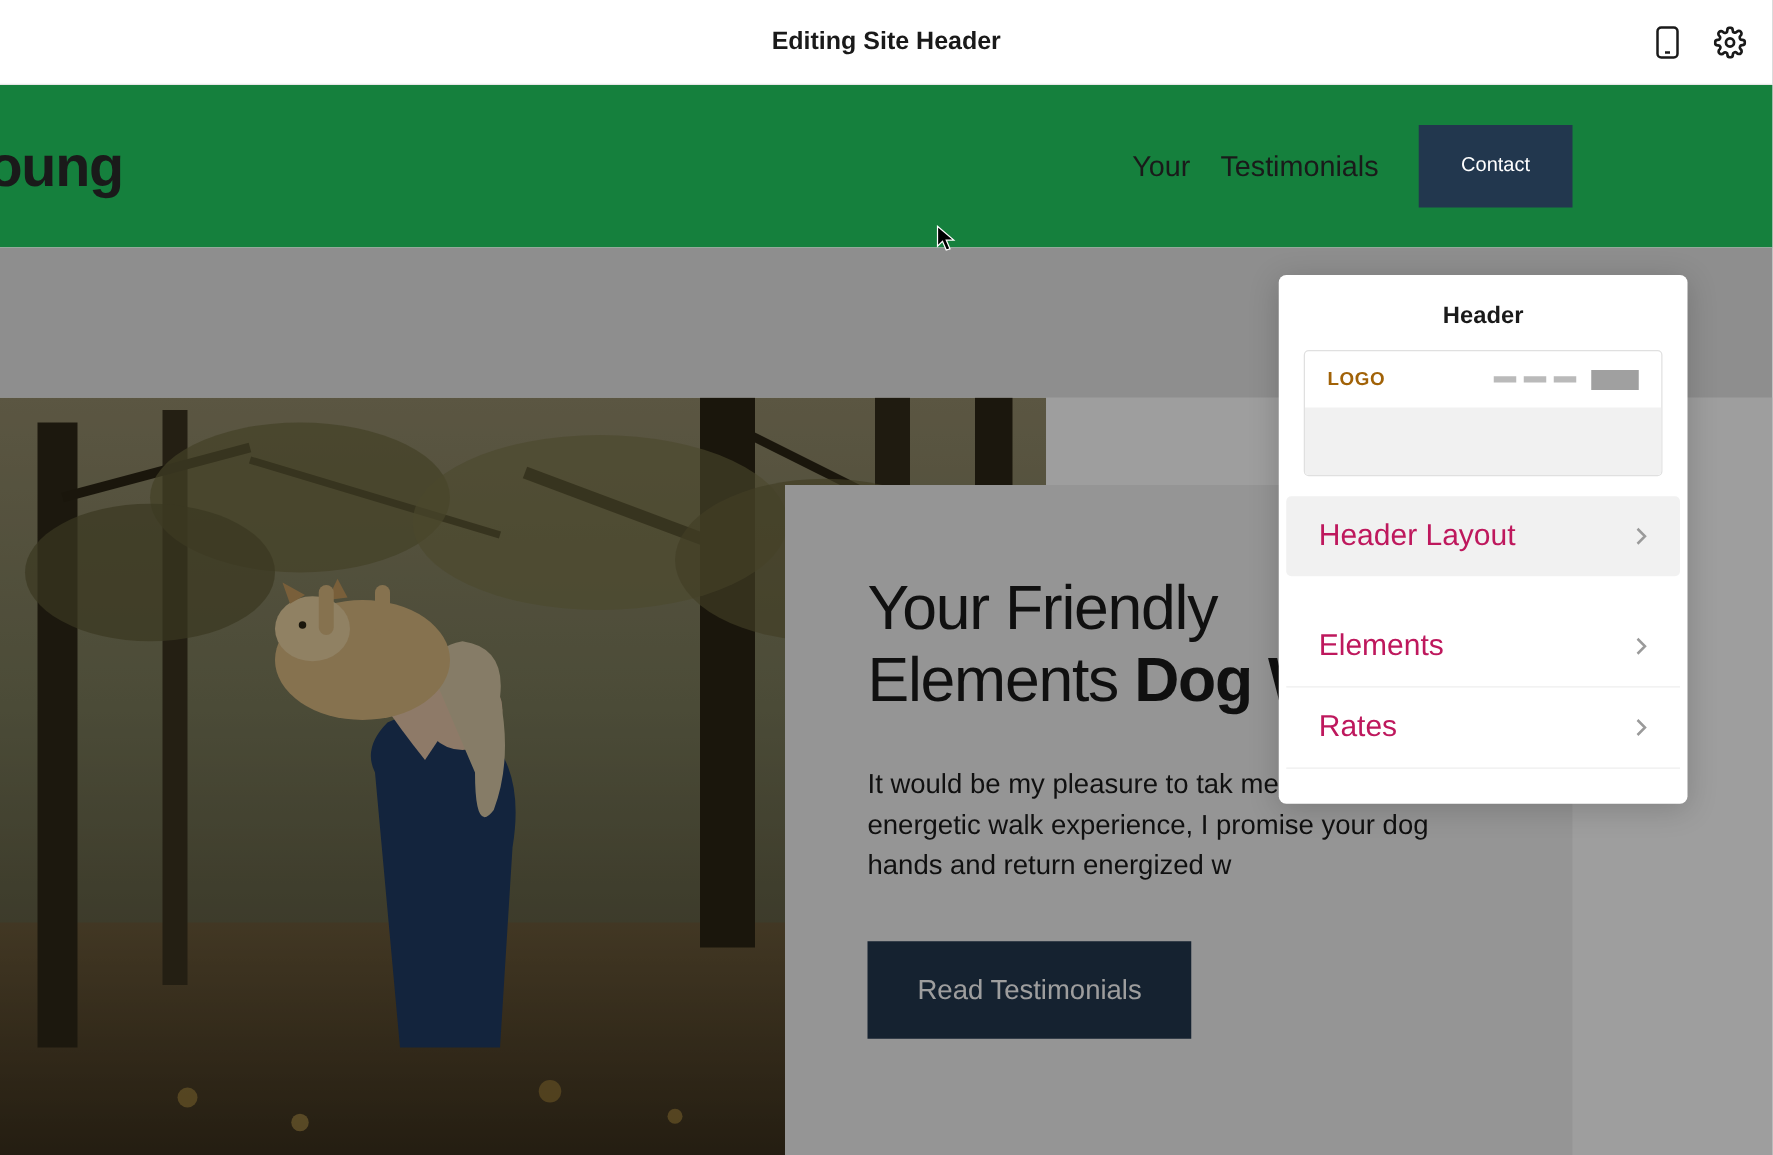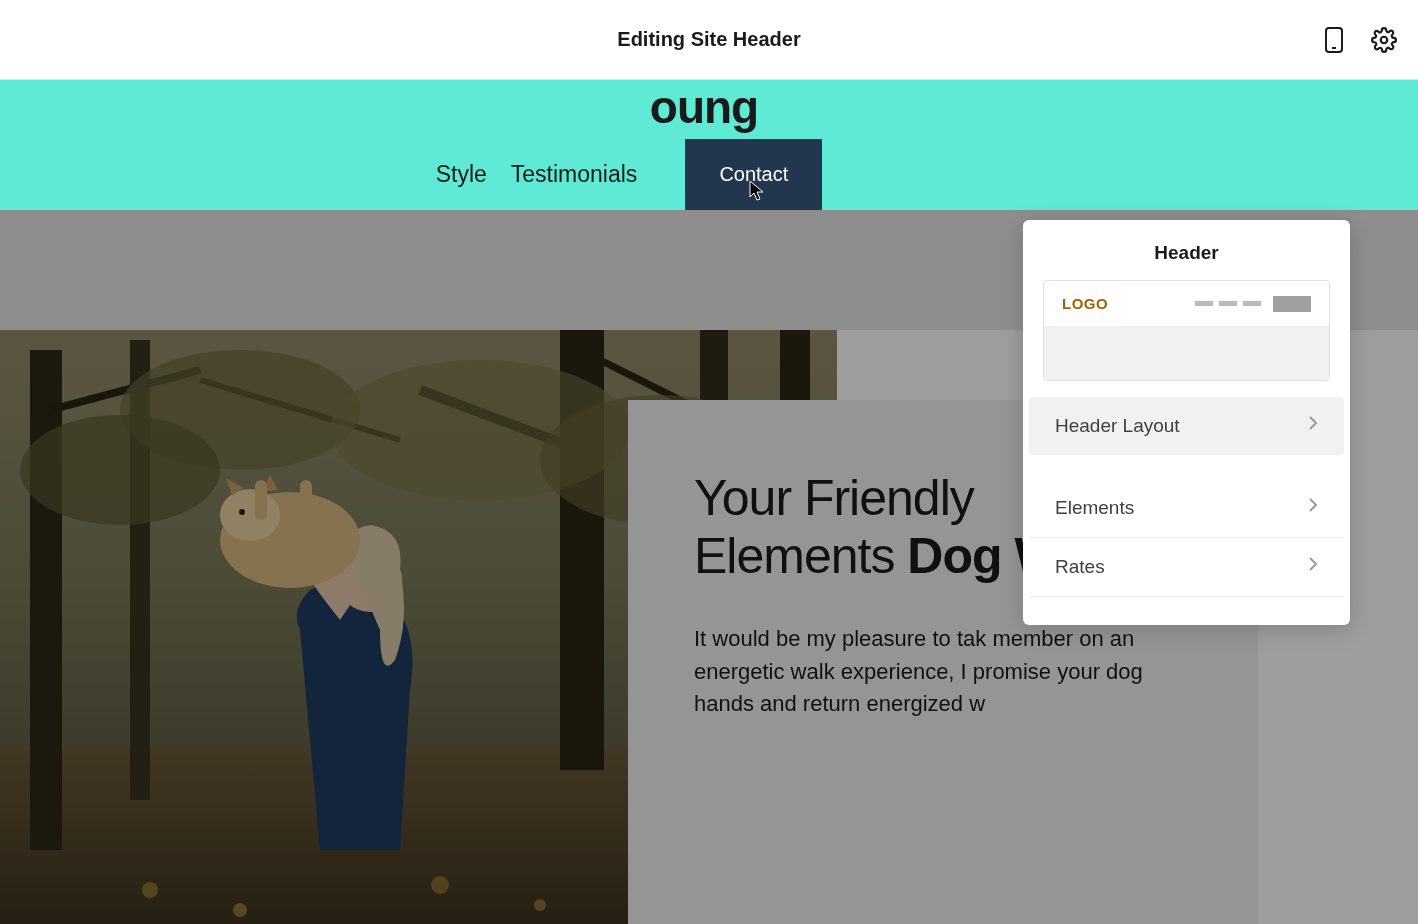--- a/index.html
+++ b/index.html
@@ -7,21 +7,21 @@
     font-family: -apple-system, BlinkMacSystemFont, "Segoe UI", Helvetica, Arial, sans-serif;
     width: 1418px;
     height: 924px;
     overflow: hidden;
     background: #fff;
     position: relative;
   }
 
   
   .editor-bar {
-    height: 80px;
+    height: 68px;
     border-bottom: 1px solid #e6e6e6;
     display: flex;
     align-items: center;
     justify-content: center;
     position: relative;
     background: #fff;
     z-index: 50;
   }
   .editor-title {
     font-size: 20px;
@@ -46,23 +46,22 @@
     cursor: pointer;
     color: #1a1a1a;
   }
 
   
   .site-header {
     height: 130px;
     display: flex;
     align-items: center;
     padding: 0 0;
-    background: #5eead4;
+    background: #15803d;
     width: 100%;
-    flex-direction: column;
   }
   .site-title {
     font-size: 46px;
     font-weight: 600;
     color: #1a1a1a;
     letter-spacing: -1px;
     margin-left: -10px;
   }
   .nav-spacer { flex: 1; }
   .nav-links {
@@ -73,25 +72,25 @@
   }
   .nav-link {
     font-size: 23px;
     color: #1a1a1a;
     text-decoration: none;
     cursor: pointer;
   }
   .contact-btn {
     background: #22374e;
     color: #fff;
-    font-size: 20px;
+    font-size: 16px;
     padding: 24px 34px;
     cursor: pointer;
     border: none;
-    margin-left: 24px;
+    margin-left: 8px;
   }
 
   
   .hero-wrap {
     position: relative;
     width: 100%;
     height: 730px;
   }
   .overlay {
     position: absolute;
@@ -192,24 +191,25 @@
   }
   .layout-block {
     width: 38px; height: 16px; background: #a0a0a0; margin-left: 6px;
   }
   .layout-bottom {
     background: #f1f1f1;
     height: 54px;
   }
   .panel-item {
     display: flex;
+    align-items: center;
     justify-content: space-between;
     padding: 18px 26px;
-    font-size: 19px;
-    color: #404040;
+    font-size: 24px;
+    color: #be185d;
     cursor: pointer;
     border-bottom: 1px solid #eee;
     margin: 0 6px;
   }
   .panel-item.highlight {
     background: #f1f1f1;
     border-radius: 4px;
     margin: 0 6px 24px;
     border-bottom: none;
   }
@@ -245,21 +245,21 @@
         <path d="M19.4 15a1.6 1.6 0 0 0 .3 1.8l.1.1a2 2 0 1 1-2.8 2.8l-.1-.1a1.6 1.6 0 0 0-1.8-.3 1.6 1.6 0 0 0-1 1.5V21a2 2 0 1 1-4 0v-.1a1.6 1.6 0 0 0-1-1.5 1.6 1.6 0 0 0-1.8.3l-.1.1a2 2 0 1 1-2.8-2.8l.1-.1a1.6 1.6 0 0 0 .3-1.8 1.6 1.6 0 0 0-1.5-1H3a2 2 0 1 1 0-4h.1a1.6 1.6 0 0 0 1.5-1 1.6 1.6 0 0 0-.3-1.8l-.1-.1a2 2 0 1 1 2.8-2.8l.1.1a1.6 1.6 0 0 0 1.8.3H9a1.6 1.6 0 0 0 1-1.5V3a2 2 0 1 1 4 0v.1a1.6 1.6 0 0 0 1 1.5 1.6 1.6 0 0 0 1.8-.3l.1-.1a2 2 0 1 1 2.8 2.8l-.1.1a1.6 1.6 0 0 0-.3 1.8V9a1.6 1.6 0 0 0 1.5 1H21a2 2 0 1 1 0 4h-.1a1.6 1.6 0 0 0-1.5 1z"></path>
       </svg>
     </div>
   </div>
 </div>
 
 <div class="site-header">
   <div class="site-title">oung</div>
   <div class="nav-spacer"></div>
   <div class="nav-links">
-    <a class="nav-link">Style</a>
+    <a class="nav-link">Your</a>
     <a class="nav-link">Testimonials</a>
     <button class="contact-btn">Contact</button>
   </div>
 </div>
 
 <div class="hero-wrap">
   <div class="gray-top"></div>
 
   <div class="hero-img">
     <svg viewBox="0 0 837 610" preserveAspectRatio="xMidYMid slice">
@@ -316,20 +316,21 @@
       <circle cx="540" cy="575" r="6" fill="#a6873f" opacity="0.7"></circle>
     </svg>
   </div>
 
   <div class="card">
     <div class="card-heading">
       <span class="light">Your Friendly </span><br>
       <span class="light">Elements </span><span>Dog W</span>
     </div>
     <div class="card-desc">It would be my pleasure to tak member on an energetic walk experience, I promise your dog hands and return energized w</div>
+    <button class="card-btn">Read Testimonials</button>
   </div>
 
   <div class="overlay"></div>
 </div>
 
 <div class="panel">
   <div class="panel-title">Header</div>
 
   <div class="layout-preview">
     <div class="layout-top">

